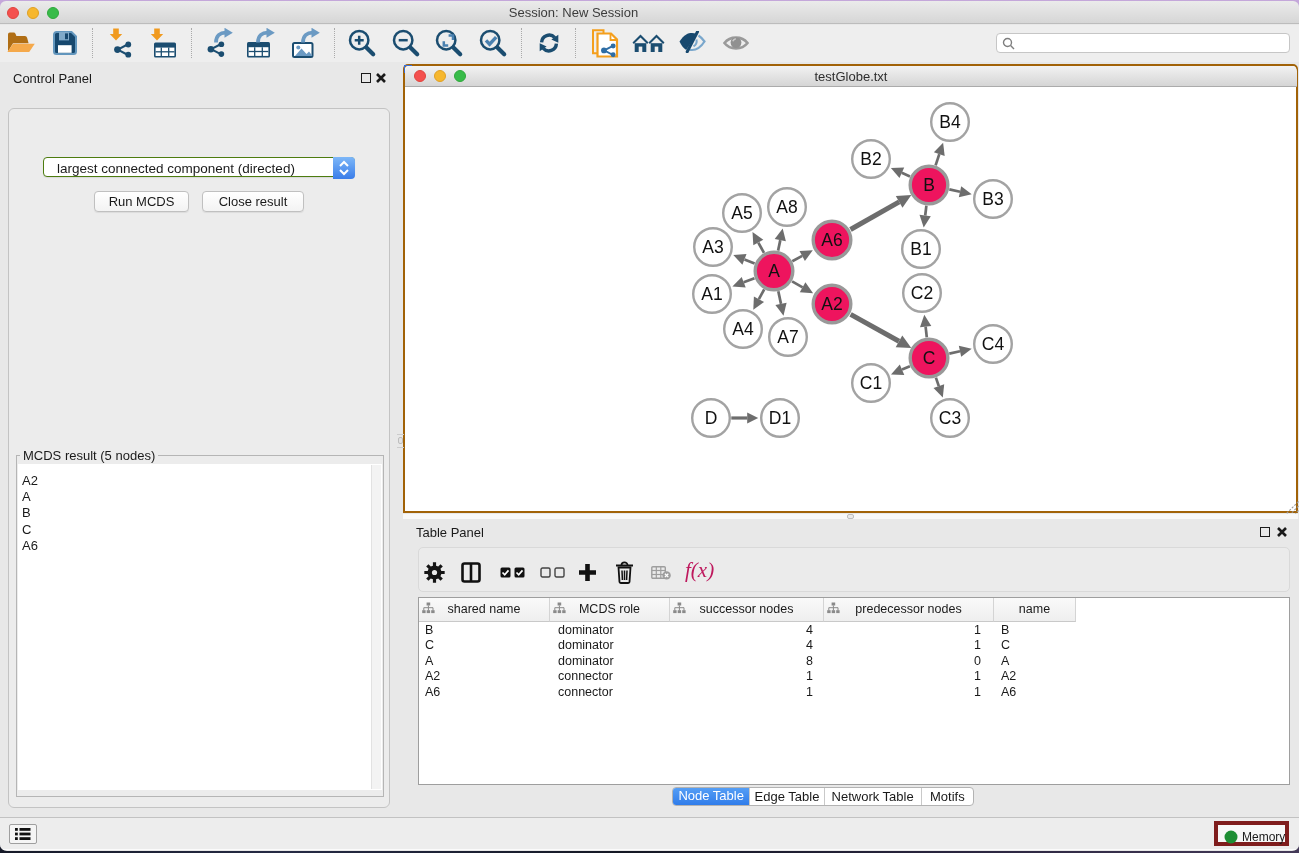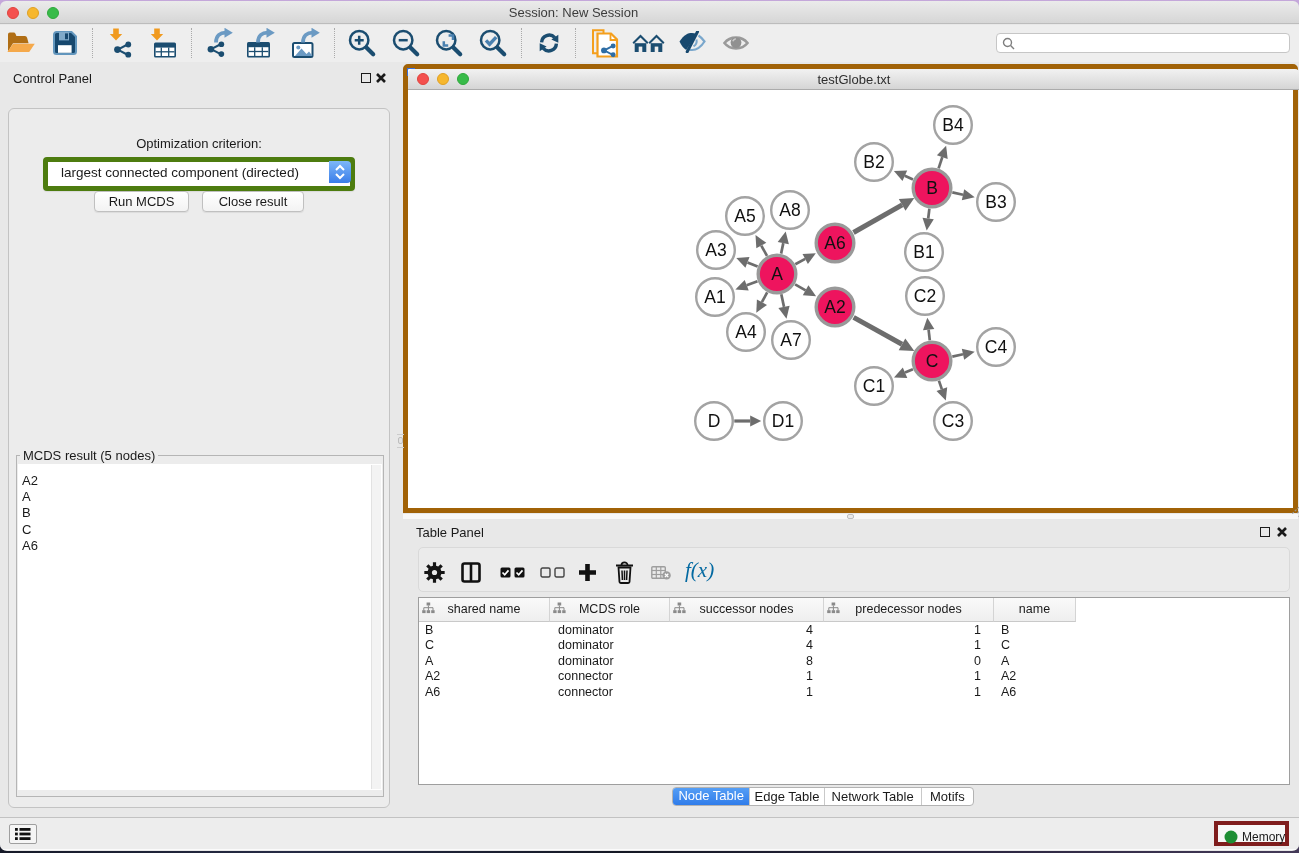--- a/index.html
+++ b/index.html
@@ -12,30 +12,30 @@
 .tsep{position:absolute;top:28px;height:30px;width:0;border-left:1px dotted #aaaaaa}
 #searchbox{position:absolute;left:996px;top:33px;width:294px;height:20px;background:#fff;border:1px solid #c6c6c6;border-radius:4px}
 #cp-head{position:absolute;left:13px;top:71px;font-size:13px;color:#1a1a1a}
 .winbtn{position:absolute;font-weight:bold;color:#111}
 .tabs{position:absolute;display:flex;height:19px;border:1px solid #b3b3b3;border-radius:4px;background:#fff;overflow:hidden}
 .tab{font-size:13px;line-height:18px;text-align:center;color:#1a1a1a;border-left:1px solid #c9c9c9}
 .tab:first-child{border-left:none}
 .tab.sel{background:linear-gradient(#57a0f6,#2d7ae9);color:#fff;border-radius:4px;margin:-1px;border:none}
 #cp-body{position:absolute;left:8px;top:108px;width:382px;height:700px;background:#ececec;border:1px solid #c3c3c3;border-radius:6px}
 #optlabel{position:absolute;left:8px;top:136px;width:382px;text-align:center;font-size:13px;color:#1a1a1a}
-#combo{position:absolute;left:43px;top:157px;width:312px;height:34px;background:#fff;border:5px solid #4d7c0f;border-radius:4px;box-shadow:0 1px 1px rgba(0,0,0,.08)}
+#combo{position:absolute;left:43px;top:157px;width:312px;height:20px;background:#fff;border:1px solid #4d7c0f;border-radius:4px;box-shadow:0 1px 1px rgba(0,0,0,.08)}
 #combo .lbl{position:absolute;left:13px;top:3px;font-size:13.5px;color:#1a1a1a}
 #combo .step{position:absolute;right:-1px;top:-1px;width:22px;height:22px;background:linear-gradient(#7db7f8,#3a7de9);border-radius:0 4px 4px 0}
 .btn{position:absolute;height:21px;background:linear-gradient(#ffffff,#f3f3f3);border:1px solid #c0c0c0;border-radius:4px;font-size:13px;color:#1a1a1a;text-align:center;line-height:19px;box-shadow:0 1px 1px rgba(0,0,0,.07)}
 #fieldset{position:absolute;left:16px;top:455px;width:368px;height:342px;border:1px solid #b5b5b5}
 #legend{position:absolute;left:20px;top:448px;background:#ececec;padding:0 3px;font-size:13px;color:#1a1a1a}
 #mcdslist{position:absolute;left:18px;top:464px;width:364px;height:326px;background:#fff}
 #mcdslist .it{position:absolute;left:4px;font-size:13px;color:#1a1a1a}
 #mcdsscroll{position:absolute;right:1px;top:1px;width:10px;height:324px;background:#f3f3f3;border-left:1px solid #e2e2e2}
-#iframe{position:absolute;left:403px;top:64px;width:895px;height:449px;background:#fff;border:5px solid #a16207;border-radius:5px 5px 0 0}
+#iframe{position:absolute;left:403px;top:64px;width:895px;height:449px;background:#fff;border:2px solid #a16207;border-radius:5px 5px 0 0}
 #iframe-tb{position:absolute;left:0;top:0;width:892px;height:21px;background:linear-gradient(#f2f2f2,#d5d5d5);border-bottom:1px solid #ababab;border-radius:5px 5px 0 0}
 #iframe-title{position:absolute;left:0;top:3px;width:892px;text-align:center;font-size:13px;color:#2e2e2e}
 #tp-head{position:absolute;left:416px;top:525px;font-size:13px;color:#1a1a1a}
 #tp-toolbar{position:absolute;left:418px;top:547px;width:872px;height:45px;background:#ebebeb;border:1px solid #d9d9d9;border-radius:5px}
 #ntable{position:absolute;left:418px;top:597px;width:872px;height:188px;background:#fff;border:1px solid #9e9e9e}
 .hcell{position:absolute;top:598px;height:24px;background:linear-gradient(#fafafa,#eeeeee);border-right:1px solid #d4d4d4;border-bottom:1px solid #c9c9c9}
 .hlab{position:absolute;top:4px;width:100%;text-align:center;font-size:12.5px;color:#1a1a1a}
 .cell{position:absolute;font-size:12.5px;color:#1a1a1a}
 #statusbar{position:absolute;left:0;top:817px;width:1299px;height:31.6px;background:#ededed;border-top:1px solid #c2c2c2}
 #membtn{position:absolute;left:1214px;top:821px;width:75px;height:25px;background:#f7f7f7;border:4px solid #7f1d1d;font-size:12px;color:#1a1a1a}
@@ -181,21 +181,20 @@
 <svg class="abs" style="left:1002px;top:37px" width="14" height="14" viewBox="0 0 14 14">
 <circle cx="5.5" cy="5.5" r="4" fill="none" stroke="#7e7e7e" stroke-width="1.4"></circle>
 <line x1="8.6" y1="8.6" x2="12" y2="12" stroke="#7e7e7e" stroke-width="1.4"></line>
     </svg>
 <div id="cp-head">Control Panel</div>
 <div class="winbtn" style="left:361px;top:73px;width:10px;height:10px;border:1.7px solid #1a1a1a"></div>
 <svg class="abs" style="left:375px;top:72px" width="12" height="12" viewBox="0 0 12 12">
       <path d="M2,2 L10,10 M10,2 L2,10" stroke="#1a1a1a" stroke-width="2.6"></path>
     </svg>
 <div id="cp-body"></div>
-<div id="optlabel">Optimization criterion:</div>
 <div id="combo">
       <div class="lbl">largest connected component (directed)</div>
 <div class="step"><svg width="22" height="22" viewBox="0 0 22 22">
           <path d="M7,9 l4,-4 4,4 M7,13 l4,4 4,-4" stroke="#fff" stroke-width="2" fill="none"></path>
         </svg></div>
     </div>
 <div class="btn" style="left:94px;top:191px;width:95px">Run MCDS</div>
 <div class="btn" style="left:202px;top:191px;width:102px">Close result</div>
 <div id="fieldset"></div>
     <div id="legend">MCDS result (5 nodes)</div>
@@ -348,21 +347,21 @@
 <g stroke="#9e9e9e">
 <rect x="0.8" y="0.8" width="13.5" height="11.5" rx="1" fill="none" stroke-width="1.4"></rect>
 <line x1="0.8" y1="4.5" x2="14.3" y2="4.5" stroke-width="1.2"></line>
 <line x1="0.8" y1="8.5" x2="14.3" y2="8.5" stroke-width="1.2"></line>
 <line x1="5.3" y1="0.8" x2="5.3" y2="12.3" stroke-width="1.2"></line>
 <line x1="9.8" y1="0.8" x2="9.8" y2="12.3" stroke-width="1.2"></line>
 </g>
 <circle cx="15.6" cy="9.4" r="4.2" fill="#9e9e9e"></circle>
 <path d="M13.9,7.7 l3.4,3.4 M17.3,7.7 l-3.4,3.4" stroke="#fff" stroke-width="1.3"></path>
     </svg>
-<div class="abs" style="left:685px;top:558px;font-family:'Liberation Serif',serif;font-style:italic;font-size:21px;color:#0369a1">f(x)</div>
+<div class="abs" style="left:685px;top:558px;font-family:'Liberation Serif',serif;font-style:italic;font-size:21px;color:#be185d">f(x)</div>
 <div id="ntable"></div>
 <div class="hcell" style="left:419px;width:131px">
       <div class="hlab">shared name</div>
     </div>
 <div class="hcell" style="left:550px;width:120px">
       <div class="hlab">MCDS role</div>
     </div>
 <div class="hcell" style="left:670px;width:154px">
       <div class="hlab">successor nodes</div>
     </div>

